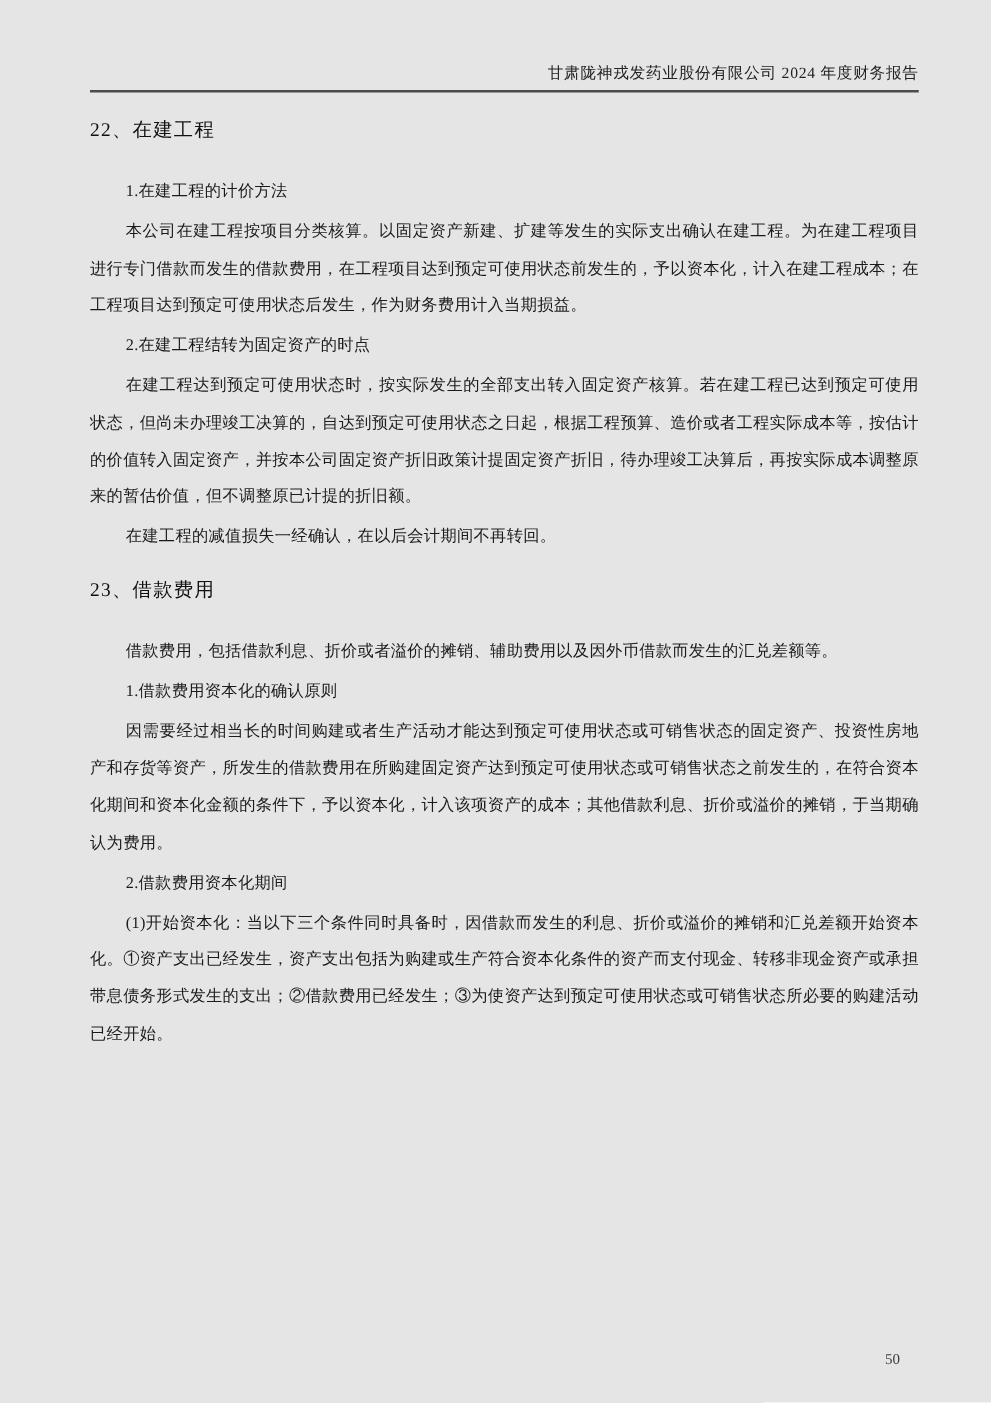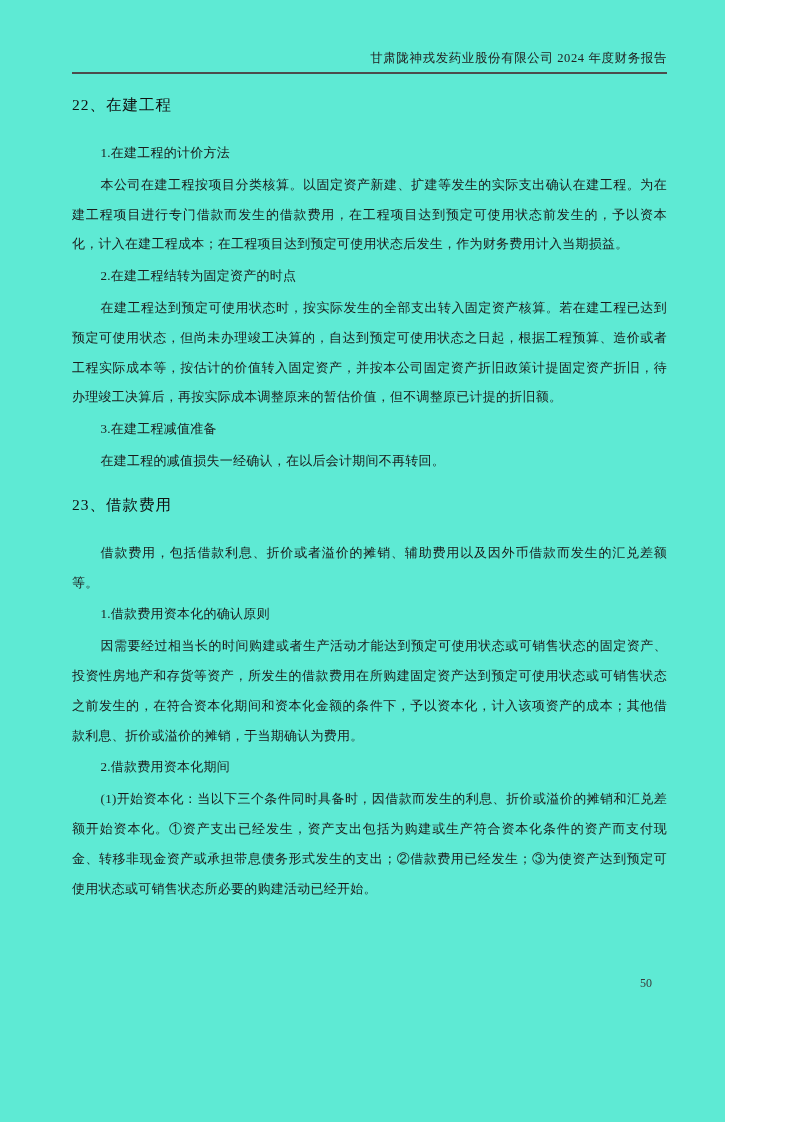--- a/index.html
+++ b/index.html
@@ -2,23 +2,23 @@
 <html lang="zh"><head>
 <meta charset="utf-8">
 <style>
   html, body {
     margin: 0;
     padding: 0;
     background: #ffffff;
   }
   .page {
     position: relative;
-    width: 725px;
+    width: 793px;
     height: 1122px;
-    background: #5eead4;
+    background: #e5e5e5;
     font-family: "Liberation Serif", "DejaVu Serif", serif;
     color: #1b1b1b;
     overflow: hidden;
     box-sizing: border-box;
   }
   .header {
     margin: 0 58px 0 72px;
     padding-top: 50px;
     padding-bottom: 5px;
     border-bottom: 2px solid #4c4c4c;
@@ -51,21 +51,21 @@
     font-size: 13px;
     line-height: 29.8px;
     letter-spacing: 0.25px;
     text-align: justify;
     text-indent: 2.2em;
     margin: 0 0 2px 0;
     color: #1b1b1b;
   }
   .page-number {
     position: absolute;
-    top: 976px;
+    top: 1080px;
     right: 73px;
     font-size: 12px;
     color: #3a3a3a;
     margin-left: 24px;
   }
 </style>
 </head>
 <body>
 
 <div class="page">
@@ -75,21 +75,20 @@
   </div>
 
   <div class="content">
 
     <section>
       <h2 class="sec-heading first">22、在建工程</h2>
       <p class="para">1.在建工程的计价方法</p>
       <p class="para">本公司在建工程按项目分类核算。以固定资产新建、扩建等发生的实际支出确认在建工程。为在建工程项目进行专门借款而发生的借款费用，在工程项目达到预定可使用状态前发生的，予以资本化，计入在建工程成本；在工程项目达到预定可使用状态后发生，作为财务费用计入当期损益。</p>
       <p class="para">2.在建工程结转为固定资产的时点</p>
       <p class="para">在建工程达到预定可使用状态时，按实际发生的全部支出转入固定资产核算。若在建工程已达到预定可使用状态，但尚未办理竣工决算的，自达到预定可使用状态之日起，根据工程预算、造价或者工程实际成本等，按估计的价值转入固定资产，并按本公司固定资产折旧政策计提固定资产折旧，待办理竣工决算后，再按实际成本调整原来的暂估价值，但不调整原已计提的折旧额。</p>
-      <p class="para">3.在建工程减值准备</p>
       <p class="para">在建工程的减值损失一经确认，在以后会计期间不再转回。</p>
     </section>
 
     <section>
       <h2 class="sec-heading second">23、借款费用</h2>
       <p class="para">借款费用，包括借款利息、折价或者溢价的摊销、辅助费用以及因外币借款而发生的汇兑差额等。</p>
       <p class="para">1.借款费用资本化的确认原则</p>
       <p class="para">因需要经过相当长的时间购建或者生产活动才能达到预定可使用状态或可销售状态的固定资产、投资性房地产和存货等资产，所发生的借款费用在所购建固定资产达到预定可使用状态或可销售状态之前发生的，在符合资本化期间和资本化金额的条件下，予以资本化，计入该项资产的成本；其他借款利息、折价或溢价的摊销，于当期确认为费用。</p>
       <p class="para">2.借款费用资本化期间</p>
       <p class="para">(1)开始资本化：当以下三个条件同时具备时，因借款而发生的利息、折价或溢价的摊销和汇兑差额开始资本化。①资产支出已经发生，资产支出包括为购建或生产符合资本化条件的资产而支付现金、转移非现金资产或承担带息债务形式发生的支出；②借款费用已经发生；③为使资产达到预定可使用状态或可销售状态所必要的购建活动已经开始。</p>

